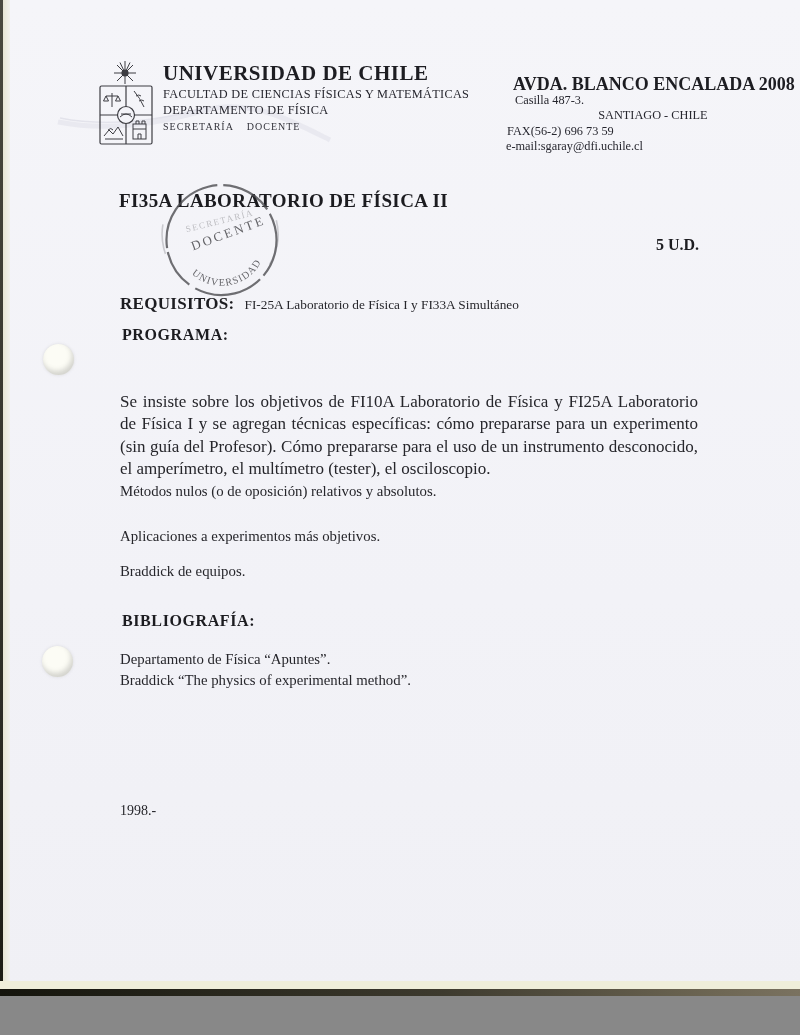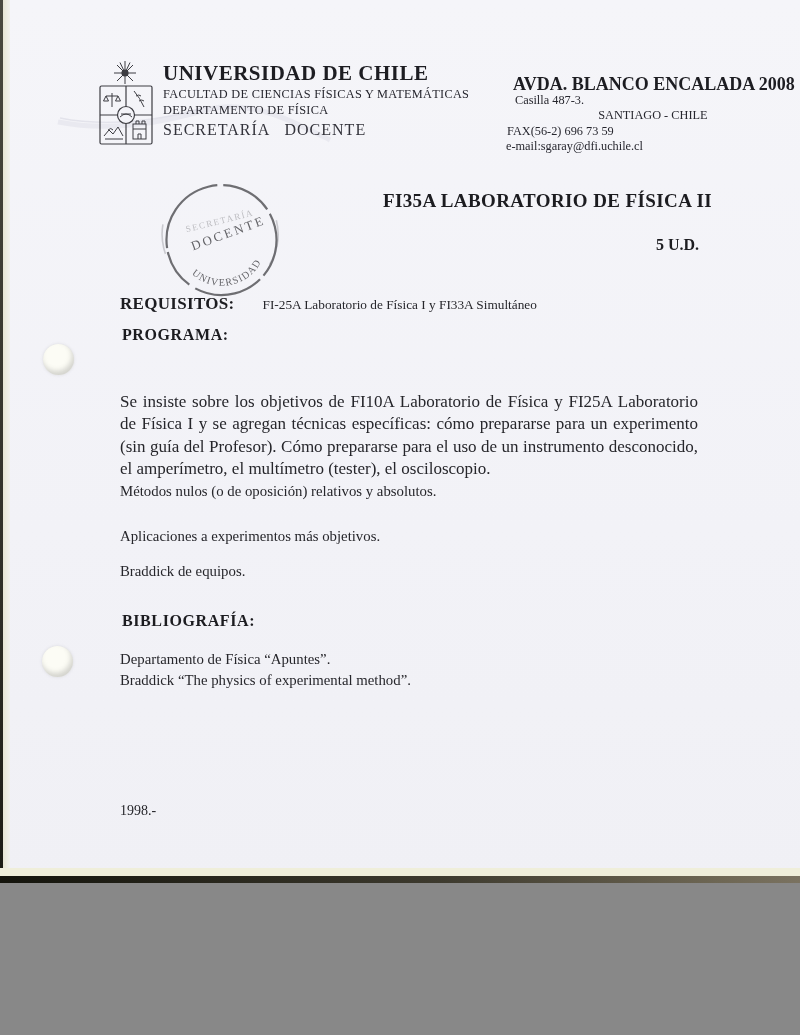--- a/index.html
+++ b/index.html
@@ -1,51 +1,51 @@
 <!DOCTYPE html>
 <html><head>
 <meta charset="utf-8">
 <style>
   html,body{margin:0;padding:0;background:#888;}
   .scan{
-    position:relative;width:800px;height:883px;overflow:hidden;
+    position:relative;width:800px;height:996px;overflow:hidden;
     background:linear-gradient(180deg,#f5f5f9 0%,#f2f2f7 60%,#f0f0f5 100%);
     font-family:"Liberation Serif","DejaVu Serif",serif;
     color:#26262b;
   }
   .abs{position:absolute;}
   
   .edge-left-black{left:0;top:0;width:3px;height:100%;background:linear-gradient(180deg,#4a4a3e,#2e2e24 70%,#1c1c12);}
   .edge-left-cream{left:3px;top:0;width:7px;height:100%;background:linear-gradient(90deg,#e7e6d2,#f2f2ec);}
   .edge-bottom-cream{left:0;bottom:7px;width:100%;height:8px;background:#efeeda;}
   .edge-bottom-black{left:0;bottom:0;width:100%;height:7px;background:linear-gradient(90deg,#14140c,#3d3a2e 55%,#6e6754 90%,#7a7260);}
   
   .hole{width:31px;height:31px;border-radius:50%;background:#fcfcf5;
     box-shadow:inset -2px -4px 5px rgba(165,165,160,.45), 0 0 3px rgba(210,210,215,.8);}
   .hole1{left:43px;top:344px;}
   .hole2{left:42px;top:646px;}
   
   .logo{left:95px;top:60px;width:64px;height:88px;}
   .hdr-left{left:163px;top:63px;line-height:1;}
   .university{font-size:21px;font-weight:bold;letter-spacing:.5px;color:#1d1d22;}
   .faculty,.department{font-size:12.3px;letter-spacing:.3px;margin-top:4px;color:#26262e;}
-  .office{font-size:16px;letter-spacing:1px;word-spacing:10px;margin-top:5px;color:#33333b;}
+  .office{font-size:10px;letter-spacing:1px;word-spacing:10px;margin-top:5px;color:#33333b;}
   .hdr-right{left:506px;top:77px;font-size:12.3px;line-height:15.6px;color:#26262e;}
   .hdr-right .l1{font-weight:bold;font-size:18px;padding-left:7px;color:#1d1d22;}
   .hdr-right .l2{padding-left:9px;}
   .hdr-right .l3{padding-left:5px;text-align:center;}
   .hdr-right .l4{padding-left:1px;}
   
-  .course-title{left:132px;top:190px;width:580px;text-align:right;font-size:19px;font-weight:bold;letter-spacing:.4px;color:#1c1c20;}
+  .course-title{left:119px;top:190px;width:580px;text-align:left;font-size:19px;font-weight:bold;letter-spacing:.4px;color:#1c1c20;}
   .credits{left:656px;top:236px;font-size:16px;font-weight:bold;color:#1c1c20;}
   .stamp{left:144px;top:172px;width:156px;height:140px;}
   
   .requisitos{left:120px;top:294px;white-space:nowrap;}
   .req-label{font-size:17px;font-weight:bold;letter-spacing:.3px;color:#1c1c20;}
-  .req-value{font-size:13.3px;margin-left:28px;}
+  .req-value{font-size:13.3px;margin-left:10px;}
   .section-heading{font-size:16px;font-weight:bold;letter-spacing:.6px;color:#1c1c20;}
   .programa-h{left:122px;top:326px;}
   .para{left:120px;top:391px;width:578px;font-size:17px;line-height:22.4px;text-align:justify;}
   .item{left:120px;font-size:14.8px;}
   .item0{top:483px;}
   .item1{top:528px;}
   .item2{top:563px;}
   .biblio-h{left:122px;top:612px;}
   .biblio{left:120px;top:649px;font-size:14.8px;line-height:20.8px;}
   .year{left:120px;top:803px;font-size:14px;}

